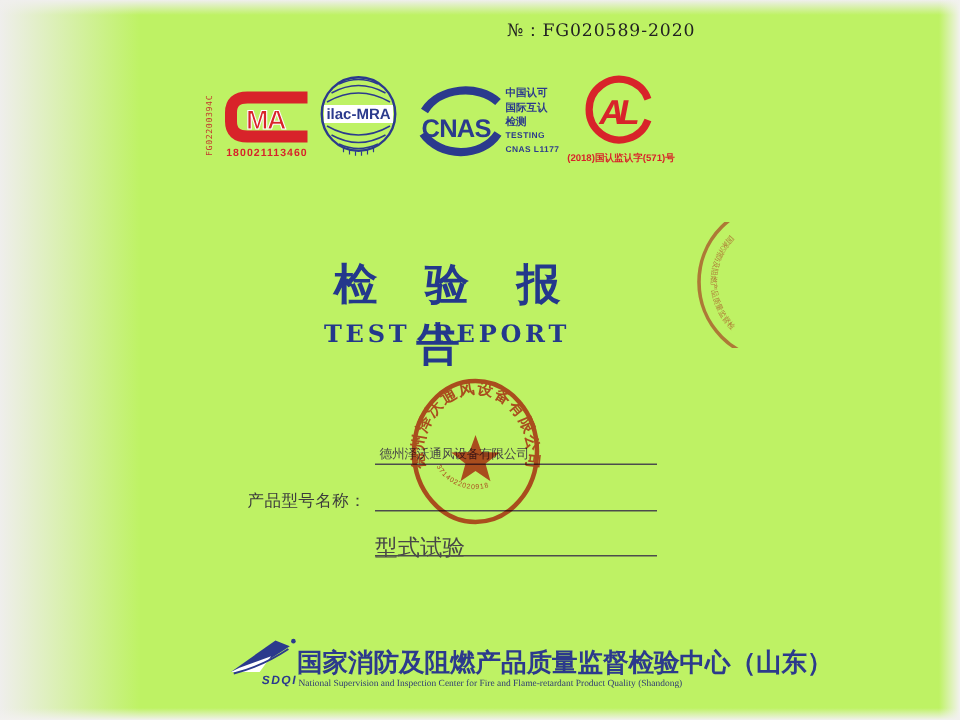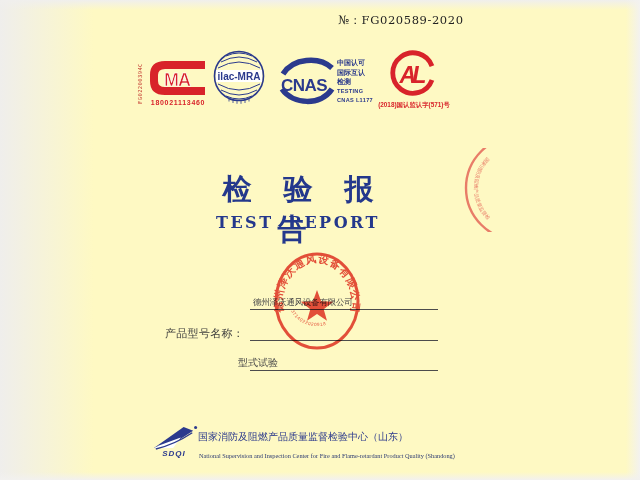--- a/index.html
+++ b/index.html
@@ -1,17 +1,17 @@
 <!DOCTYPE html>
 <html><head>
 <meta charset="utf-8">
 <style>
   html,body{margin:0;padding:0;}
   body{background:#e9e8e6;font-family:"Liberation Sans",sans-serif;}
-  #canvas{position:relative;width:640px;height:480px;background:#fef9c3;overflow:hidden;}
+  #canvas{position:relative;width:640px;height:480px;background:#bef264;overflow:hidden;}
   
   .edge-left{position:absolute;left:0;top:0;width:110px;height:480px;
     background:linear-gradient(90deg,#efeeec 0%,rgba(255,255,255,0) 85%);}
   .edge-top{position:absolute;left:0;top:0;width:640px;height:10px;
     background:linear-gradient(180deg,#f0efed 0%,rgba(255,255,255,0) 100%);}
   .edge-right{position:absolute;right:0;top:0;width:14px;height:480px;
     background:linear-gradient(270deg,#f3f2f0 0%,rgba(255,255,255,0) 100%);}
   .edge-bottom{position:absolute;left:0;bottom:0;width:640px;height:8px;
     background:linear-gradient(0deg,#f2f1ef 0%,rgba(255,255,255,0) 100%);}
 
@@ -38,24 +38,24 @@
     letter-spacing:2.5px;word-spacing:7px;}
 
   .field-label{position:absolute;font-size:11px;color:#3c3c3c;white-space:nowrap;}
   .field-value{position:absolute;color:#474747;white-space:nowrap;}
   .field-line{position:absolute;height:0;border-bottom:1px solid #4c4c4c;}
 
   .stamp{position:absolute;left:270px;top:246px;mix-blend-mode:multiply;}
   .edge-stamp{position:absolute;left:452px;top:148px;mix-blend-mode:multiply;opacity:.8;}
 
   .footer-zh{position:absolute;left:198px;top:430px;width:250px;
-    font-size:10px;font-weight:normal;color:#2c3a8c;white-space:nowrap;}
+    font-size:17px;font-weight:bold;color:#2c3a8c;white-space:nowrap;}
   .footer-en{position:absolute;left:199px;top:452px;width:250px;
     font-family:"Liberation Serif",serif;font-size:6.3px;color:#2d3b72;white-space:nowrap;}
-  .sdqi-label{position:absolute;left:150px;top:449px;width:48px;text-align:center;
+  .sdqi-label{position:absolute;left:150px;top:449px;width:48px;text-align:right;
     font-size:8px;font-weight:bold;font-style:italic;color:#2b3a8d;letter-spacing:1px;}
 </style>
 </head>
 <body>
 
 <div id="canvas">
   <div class="edge-left"></div>
   <div class="edge-top"></div>
   <div class="edge-right"></div>
   <div class="edge-bottom"></div>
@@ -117,21 +117,21 @@
 
   <div class="title-zh">检 验 报 告</div>
   <div class="title-en">TEST REPORT</div>
 
   <div class="field-value" style="left:253px;top:297px;font-size:8.5px;letter-spacing:-0.2px">德州泽沃通风设备有限公司</div>
   <div class="field-line" style="left:250px;top:309px;width:188px"></div>
 
   <div class="field-label" style="left:165px;top:326px;letter-spacing:0.3px">产品型号名称：</div>
   <div class="field-line" style="left:250px;top:340px;width:188px"></div>
 
-  <div class="field-value" style="left:238px;top:356px;font-size:10px">型式试验</div>
+  <div class="field-value" style="left:250px;top:356px;font-size:15px">型式试验</div>
   <div class="field-line" style="left:250px;top:370px;width:188px"></div>
 
   <svg class="stamp" width="96" height="112" viewBox="0 0 96 112">
     <defs>
       <path id="stampArc" d="M13,66 A35,40 0 1 1 81,66"></path>
       <path id="stampBottomArc" d="M21,65 A29,27 0 0 0 73,65"></path>
     </defs>
     <g opacity="0.88">
       <ellipse cx="47" cy="55" rx="41" ry="47" fill="none" stroke="#e03a31" stroke-width="3"></ellipse>
       <text font-size="10.5" font-weight="bold" fill="#e03a31" letter-spacing="1" font-family="Liberation Sans, sans-serif">

